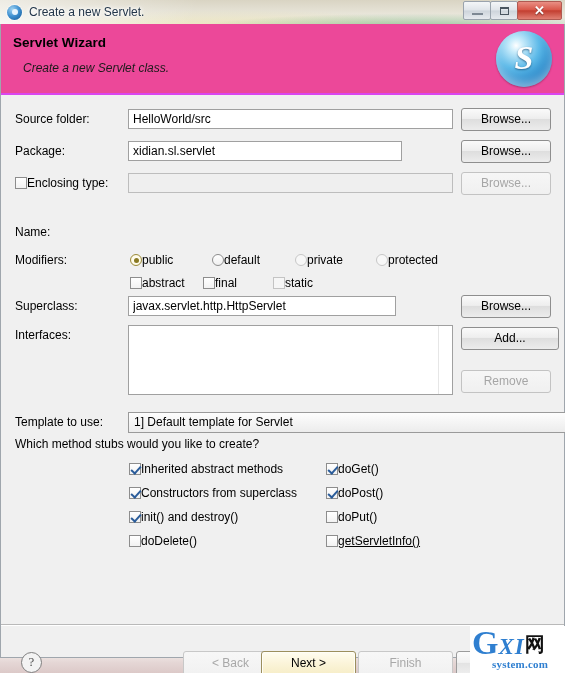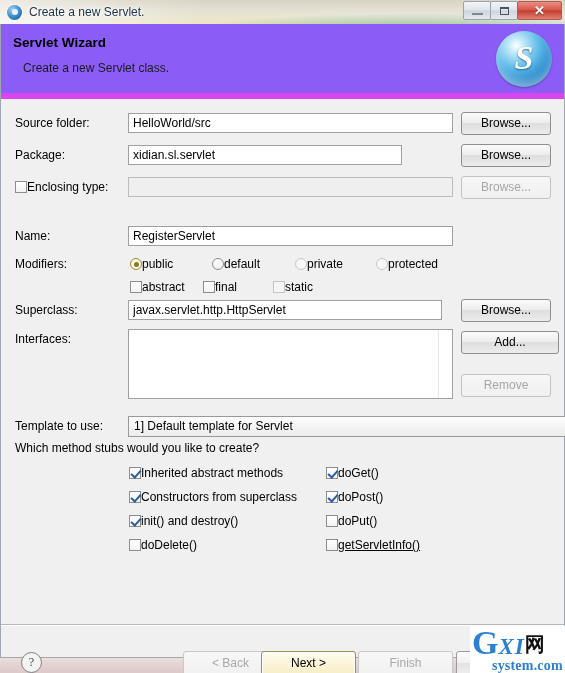--- a/index.html
+++ b/index.html
@@ -131,35 +131,36 @@
     background: #f0f0f0;
     border: 1px solid #9fa6ad;
     border-top: none;
     box-sizing: border-box;
   }
 
   
   #wizard-header {
     position: relative;
     height: 69px;
-    background: #8b5cf6;
-    border-bottom: 6px solid #d946ef;
+    background: #ec4899;
+    border-bottom: 2px solid #d946ef;
   }
   #wizard-title {
     position: absolute;
     left: 12px; top: 11px;
     font-size: 13.5px;
     font-weight: bold;
     color: #000;
   }
   #wizard-desc {
     position: absolute;
     left: 22px; top: 37px;
     font-size: 12px;
     color: #1b1b1b;
+    font-style: italic;
   }
   #wizard-logo {
     position: absolute;
     right: 12px; top: 7px;
     width: 56px; height: 56px;
     border-radius: 50%;
     background:
       radial-gradient(circle at 36% 26%, #ffffff 0%, #c9ecfb 12%, #5cb9e8 42%, #1f7fc4 72%, #0d4e85 100%);
     box-shadow: inset 0 -5px 9px rgba(255,255,255,.45), 0 1px 2px rgba(0,0,0,.28);
     display: flex;
@@ -419,21 +420,21 @@
     display: inline-block;
     font-size: 20px;
     font-weight: bold;
     color: #111;
     vertical-align: 3px;
   }
   #wm-sub {
     position: absolute;
     left: 22px; top: 32px;
     font-family: "Liberation Serif", serif;
-    font-size: 14px;
+    font-size: 11px;
     font-weight: bold;
     color: #2f7fd0;
     letter-spacing: .2px;
   }
 </style>
 </head>
 <body>
 
 <div id="desktop"></div>
 <div id="desktop-bottom"></div>
@@ -479,21 +480,20 @@
       <div class="row" style="top:78px;">
         <span style="position:absolute; left:14px; top:3px;">
           <span class="cbox"></span><span class="optlabel">Enclosing type:</span>
         </span>
         <input class="txt disabled" style="width: 325px;" type="text" readonly="" value="">
         <div class="btn disabled" style="left:460px; top:-1px; width:90px;">Browse...</div>
       </div>
 
       <div class="row" style="top:127px;">
         <span class="lbl">Name:</span>
-        <input class="txt" style="width: 325px;" type="text" value="RegisterServlet">
       </div>
 
       <div class="row" style="top:155px;">
         <span class="lbl">Modifiers:</span>
         <span class="opt" style="left:129px; top:3px;">
           <span class="radio on"></span><span class="optlabel">public</span>
         </span>
         <span class="opt" style="left:211px; top:3px;">
           <span class="radio"></span><span class="optlabel">default</span>
         </span>
@@ -512,21 +512,21 @@
         <span class="opt" style="left:202px; top:3px;">
           <span class="cbox"></span><span class="optlabel">final</span>
         </span>
         <span class="opt" style="left:272px; top:3px;">
           <span class="cbox dim"></span><span class="optlabel dim">static</span>
         </span>
       </div>
 
       <div class="row" style="top:201px;">
         <span class="lbl">Superclass:</span>
-        <input class="txt" style="width: 314px;" type="text" value="javax.servlet.http.HttpServlet">
+        <input class="txt" style="width: 268px;" type="text" value="javax.servlet.http.HttpServlet">
         <div class="btn" style="left:460px; top:-1px; width:90px;">Browse...</div>
       </div>
 
       <div class="row" style="top:230px; height:70px;padding-left:16px;">
         <span class="lbl">Interfaces:</span>
         <div id="iface-list">
           <div class="track"></div>
         </div>
         <div class="btn" style="left:460px; top:2px; width:98px;">Add...</div>
         <div class="btn disabled" style="left:460px; top:45px; width:90px;">Remove</div>

